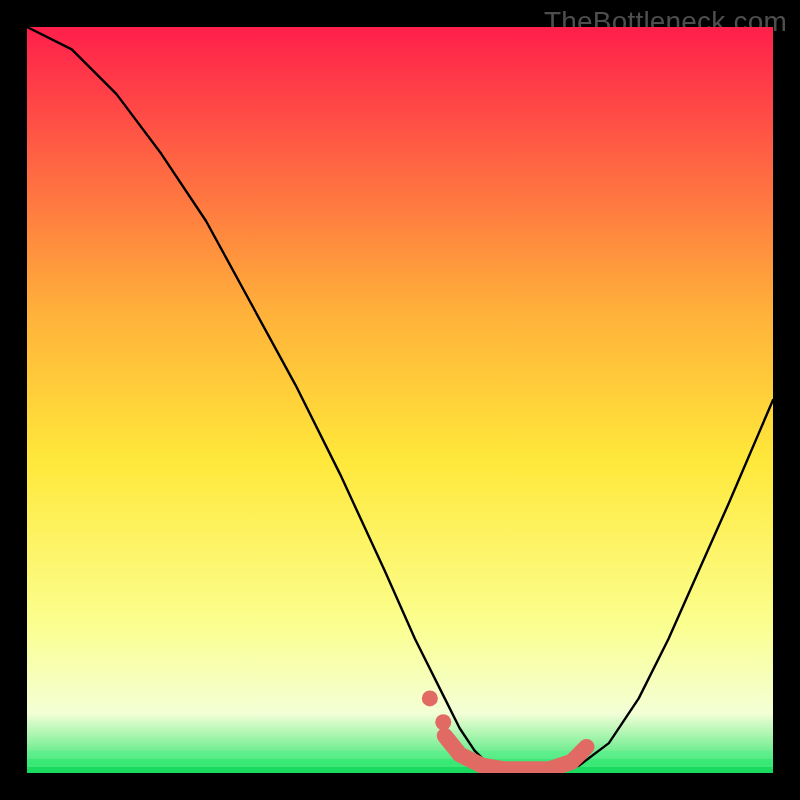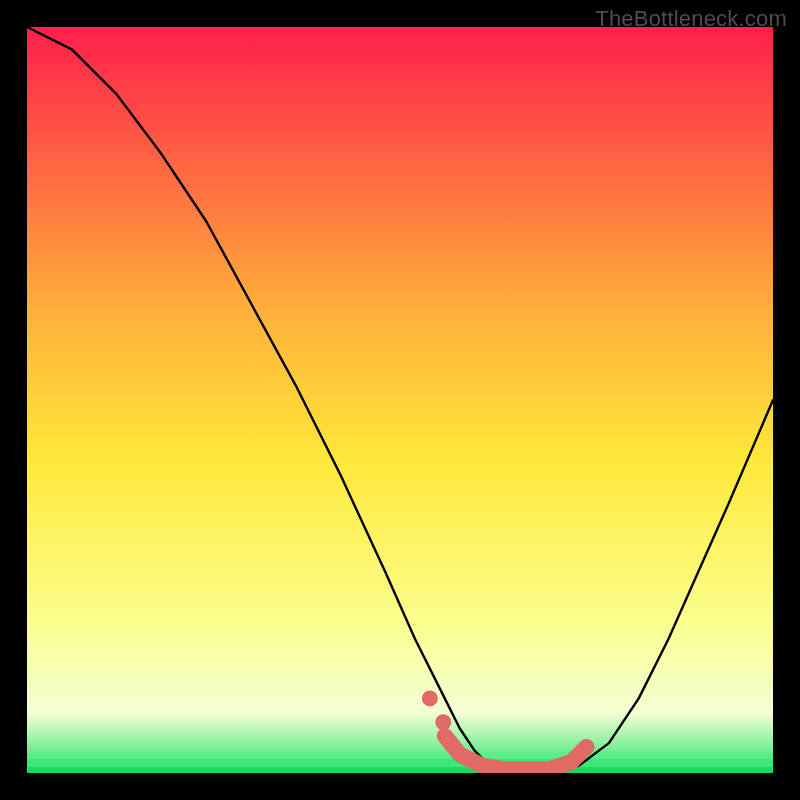--- a/index.html
+++ b/index.html
@@ -22,21 +22,21 @@
     top: 27px;
     width: 746px;
     height: 746px;
     
   }
   .watermark {
     position: absolute;
     top: 6px;
     right: 13px;
     color: #4e4e4e;
-    font-size: 22px;
+    font-size: 28px;
     font-weight: 500;
     letter-spacing: 0.2px;
     user-select: none;
   }
   svg { display: block; }
 </style>
 </head>
 <body>
 
 <div class="stage">

